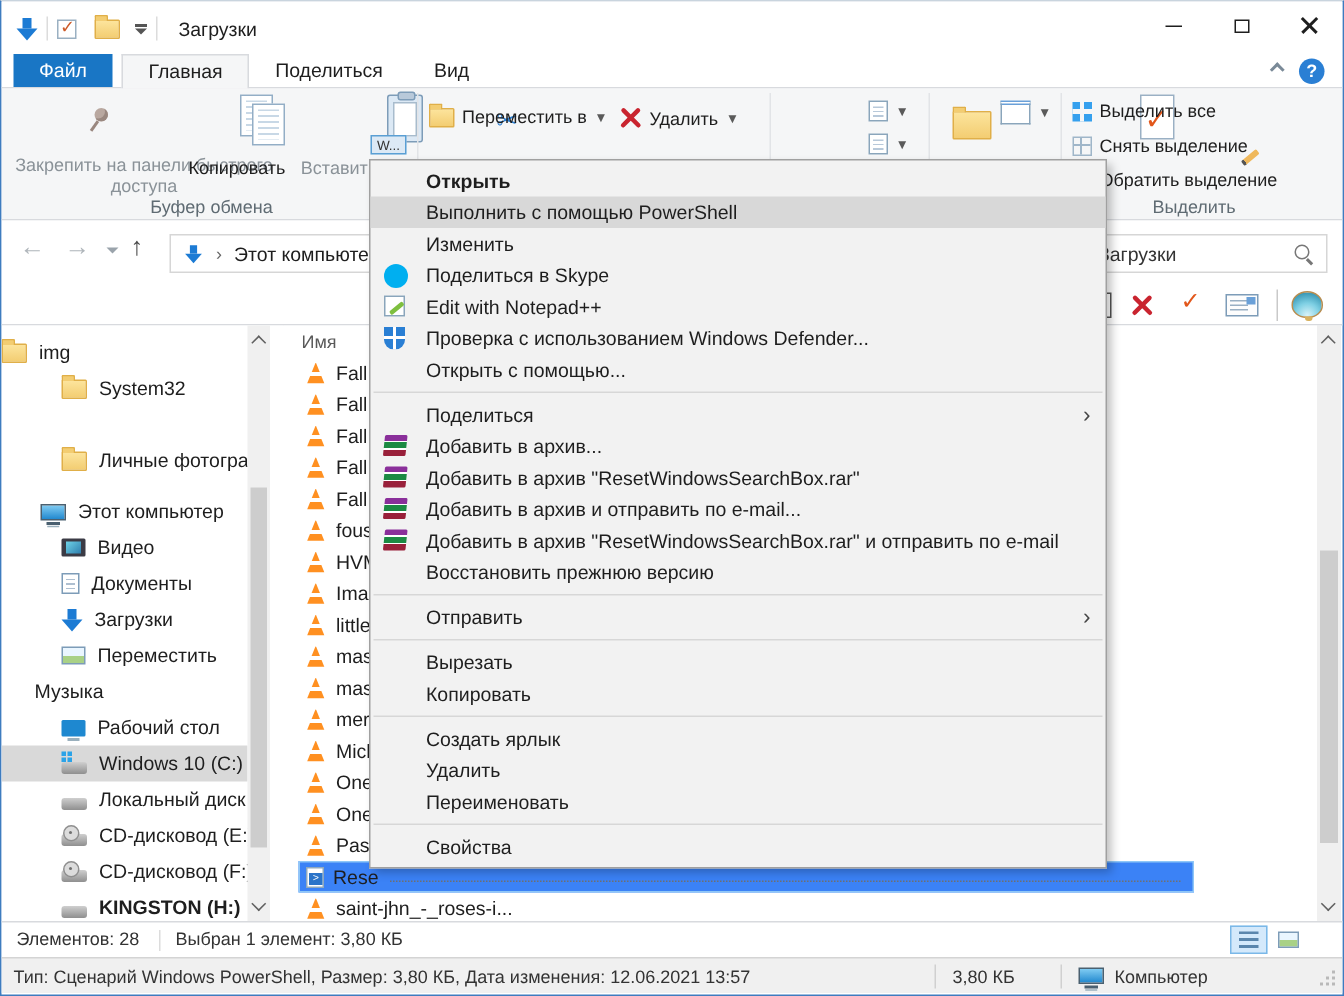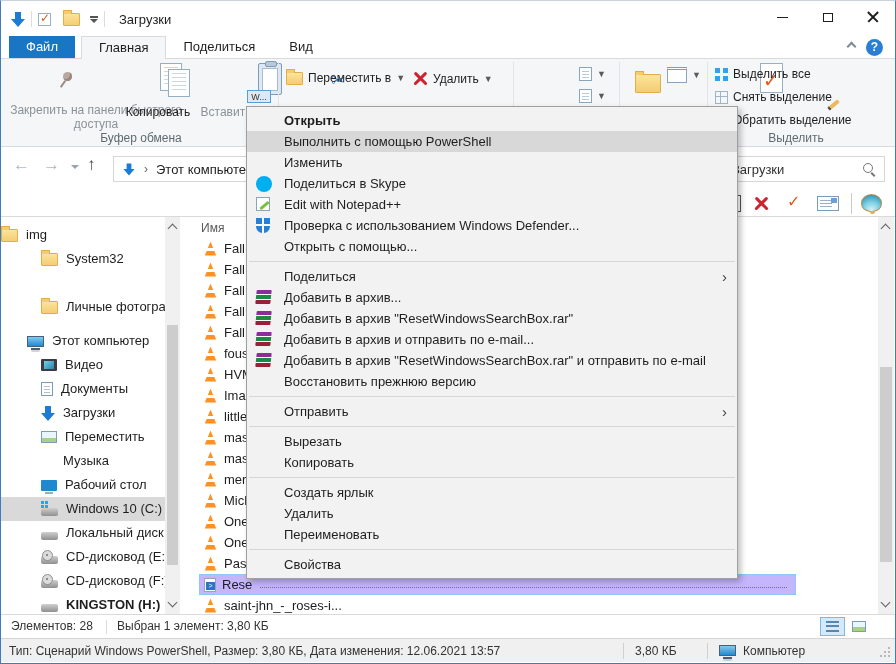--- a/index.html
+++ b/index.html
@@ -121,21 +121,21 @@
   .sb-scroll{position:absolute;left:164px;top:0;width:15px;bottom:0;background:#f0f0f0;}
   .fl-scroll{position:absolute;right:1px;top:216px;width:16px;bottom:49px;background:#f0f0f0;}
   .sc-thumb{position:absolute;left:2px;right:2px;background:#cdcdcd;}
   .sc-chev{position:absolute;left:4px;width:7px;height:7px;border-left:1.6px solid #606060;border-top:1.6px solid #606060;}
   .sc-chev.up{transform:rotate(45deg);}
   .sc-chev.down{transform:rotate(225deg);}
   
   .filelist{position:absolute;left:188px;top:216px;right:17px;bottom:49px;background:#fff;overflow:hidden;}
   .fl-header{position:absolute;left:12px;top:4px;font-size:12px;color:#595959;}
   .file-row{position:absolute;left:10px;height:21px;display:flex;align-items:center;gap:6px;font-size:13px;color:#1e1e1e;white-space:nowrap;padding:0 4px;}
-  .file-row.sel{width:597px;background:#c4b5fd;border:1px solid #8fc7f7;}
+  .file-row.sel{width:597px;background:#3b82f6;border:1px solid #8fc7f7;}
   .file-row.sel::after{content:'';flex:1;border-bottom:1px dotted #707070;margin:6px 4px 0 2px;}
   
   .ctxmenu{position:absolute;left:245px;top:105px;width:492px;background:#f2f2f2;border:1px solid #a0a0a0;box-shadow:3px 3px 6px rgba(0,0,0,.25);padding:3px 0;z-index:100;}
   .menu-item{position:relative;height:21px;line-height:21px;padding-left:37px;font-size:13px;color:#1e1e1e;white-space:nowrap;}
   .menu-item.bold{font-weight:bold;}
   .menu-item.hl{background:#d8d8d8;}
   .menu-item .mi-icon{position:absolute;left:9px;top:3px;}
   .menu-item .sub-arrow{position:absolute;right:10px;top:0;font-size:15px;color:#454545;}
   .menu-sep{border-top:1px solid #d7d7d7;margin:4px 2px;}
   
@@ -298,21 +298,21 @@
         <span class="lbl">Документы</span>
       </div>
       <div class="side-item" style="top: 184px; padding-left: 40px;">
         <span class="ic ic-downloads"></span>
         <span class="lbl">Загрузки</span>
       </div>
       <div class="side-item" style="top: 208px; padding-left: 40px;">
         <span class="ic ic-pictures"></span>
         <span class="lbl">Переместить</span>
       </div>
-      <div class="side-item" style="top: 232px; padding-left: 40px;">
+      <div class="side-item" style="top: 232px; ">
         <span class="ic ic-music"></span>
         <span class="lbl">Музыка</span>
       </div>
       <div class="side-item" style="top: 256px; padding-left: 40px;">
         <span class="ic ic-desktop"></span>
         <span class="lbl">Рабочий стол</span>
       </div>
       <div class="side-item sel" style="top: 280px; padding-left: 40px;">
         <span class="ic ic-drive-win"></span>
         <span class="lbl">Windows 10 (C:)</span>

